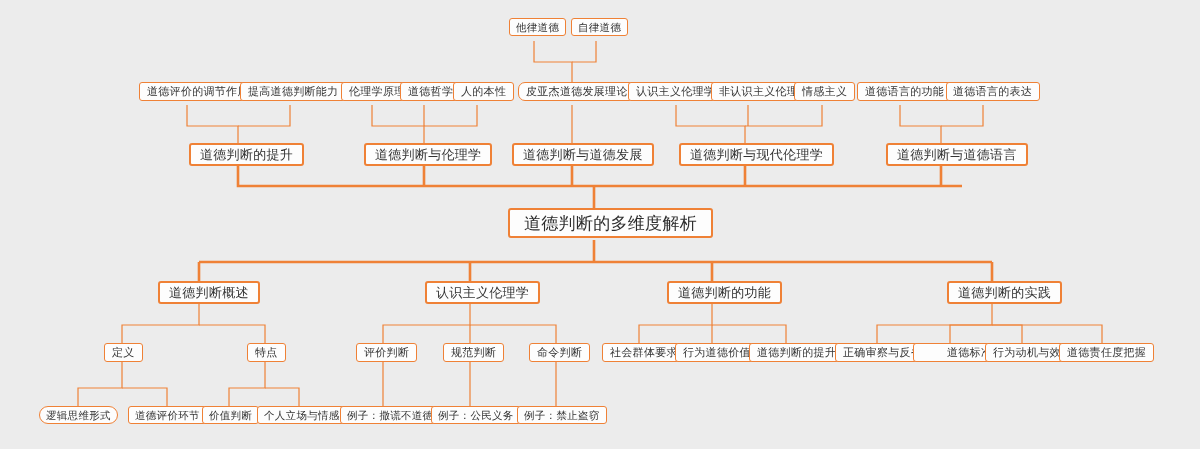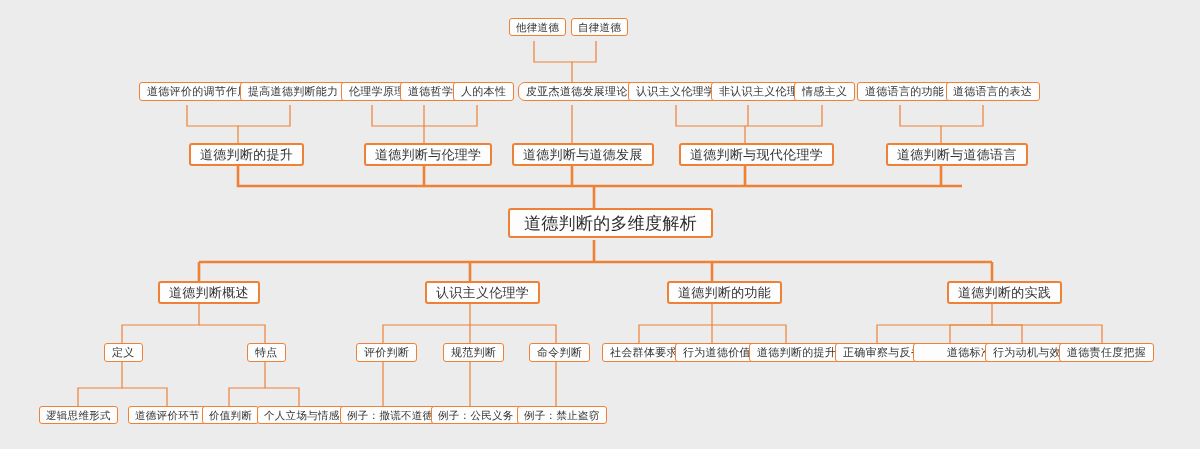--- a/index.html
+++ b/index.html
@@ -241,21 +241,21 @@
   <div class="node lvl-2" style="left:913px;top:343px;padding-left:33px;">
     <span>道德标准掌握</span>
   </div>
   <div class="node lvl-2" style="left:985px;top:343px;">
     <span>行为动机与效果</span>
   </div>
   <div class="node lvl-2" style="left:1059px;top:343px;">
     <span>道德责任度把握</span>
   </div>
 
-  <div class="node lvl-3" style="left:39px;top:406px;">
+  <div class="node lvl-3" style="left:39px;top:406px;border-radius:9px;">
     <span>逻辑思维形式</span>
   </div>
   <div class="node lvl-3" style="left:128px;top:406px;">
     <span>道德评价环节</span>
   </div>
   <div class="node lvl-3" style="left:202px;top:406px;">
     <span>价值判断</span>
   </div>
   <div class="node lvl-3" style="left:257px;top:406px;">
     <span>个人立场与情感</span>

